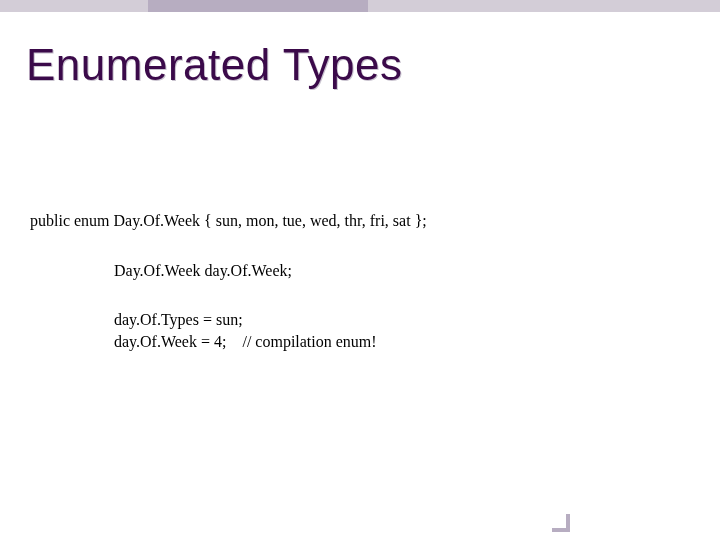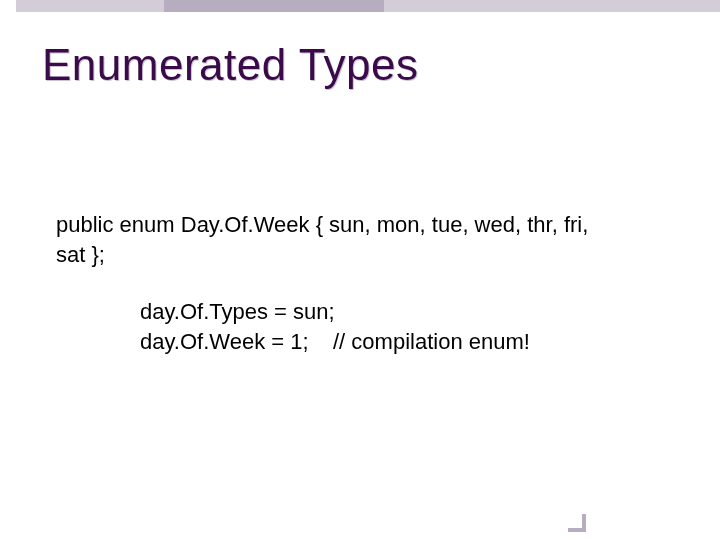--- a/index.html
+++ b/index.html
@@ -1,40 +1,41 @@
 <!DOCTYPE html>
 <html><head>
 <meta charset="utf-8">
 <style>
   html,body{margin:0;padding:0;width:720px;height:540px;background:#fff;font-family:Verdana,Geneva,sans-serif;color:#000;}
-  .slide{position:relative;width:584px;height:540px;margin-left:16px;}
+  .slide{position:relative;width:584px;height:540px;}
   .topbar{position:absolute;left:0;top:0;width:720px;height:12px;background:#d3cdd7;}
   .accent{position:absolute;left:148px;top:0;width:220px;height:12px;background:#b7adc1;}
   .title{position:absolute;left:26px;top:40px;font-family:"Trebuchet MS","Lucida Grande",sans-serif;font-size:44px;color:#3b0a4a;letter-spacing:0.5px;text-shadow:1px 1px 0 #c9c3cf;}
-  .body{position:absolute;left:40px;top:210px;font-size:22px;line-height:1.35;}
+  .body{position:absolute;left:30px;top:210px;font-size:16px;line-height:1.35;font-family:Liberation Serif, serif;}
   .indent{margin-left:84px;}
   .blk{margin-bottom:28px;}
   .corner{position:absolute;right:14px;bottom:8px;width:18px;height:18px;}
   .corner::before{content:"";position:absolute;left:0;top:14px;width:18px;height:4px;background:#b7adc1;}
   .corner::after{content:"";position:absolute;left:14px;top:0;width:4px;height:18px;background:#b7adc1;}
 </style>
 </head>
 <body>
 <div class="slide">
   <div class="topbar"></div>
   <div class="accent"></div>
 
   <div class="title">Enumerated Types</div>
 
   <div class="body">
     <div class="blk">public enum Day.Of.Week { sun, mon, tue, wed, thr, fri, sat };</div>
 
+    <div class="blk indent">Day.Of.Week day.Of.Week;</div>
 
     <div class="indent">
       <div>day.Of.Types = sun;</div>
       <div>
-        <span>day.Of.Week = 1;</span>&nbsp;&nbsp;&nbsp;&nbsp;<span>// compilation enum!</span>
+        <span>day.Of.Week = 4;</span>&nbsp;&nbsp;&nbsp;&nbsp;<span>// compilation enum!</span>
       </div>
     </div>
   </div>
 
   <div class="corner"></div>
 </div>
 
 </body></html>

